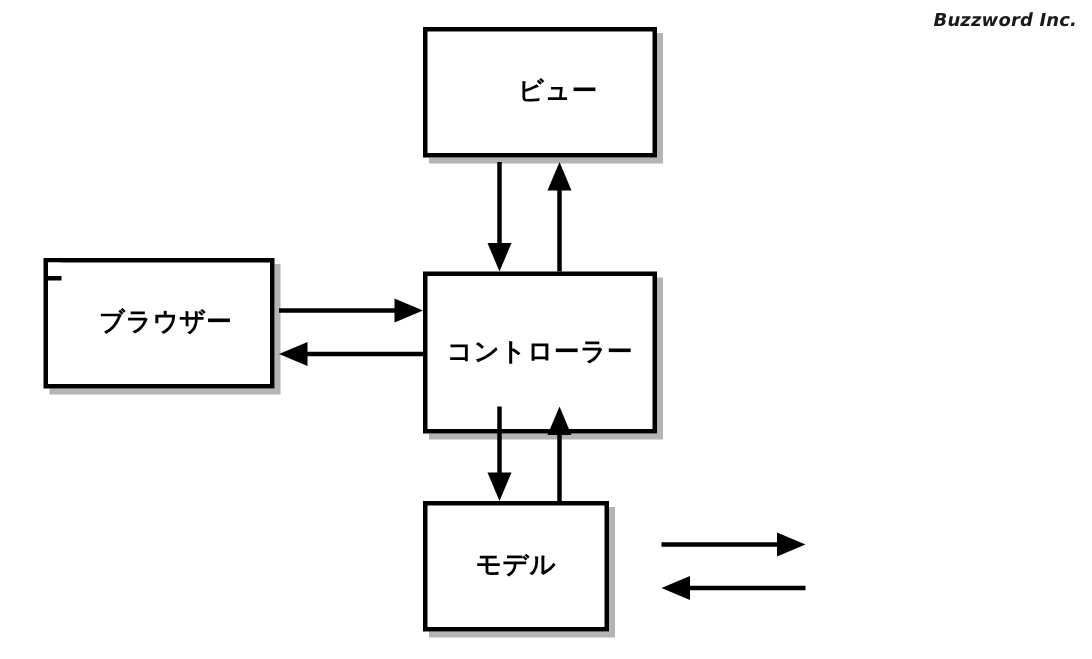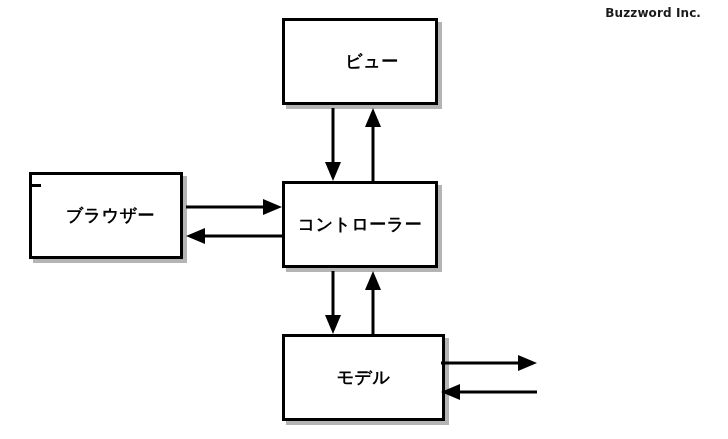--- a/index.html
+++ b/index.html
@@ -12,28 +12,29 @@
     width: 728px;
     height: 439px;
     background: #ffffff;
     overflow: hidden;
     font-family: "DejaVu Sans", "Liberation Sans", sans-serif;
   }
 
   
   .watermark {
     position: absolute;
-    right: 27px;
+    right: 10px;
     top: 6px;
     font-family: "DejaVu Sans", "Liberation Sans", sans-serif;
     font-size: 12px;
     font-weight: bold;
     color: #1a1a1a;
     letter-spacing: 0.1px;
     white-space: nowrap;
+    font-style: italic;
   }
 
   
   .node {
     position: absolute;
     box-sizing: border-box;
     background: #ffffff;
     border: 3px solid #000000;
     box-shadow: 4px 4px 0 0 #b4b4b4;
     display: flex;
@@ -89,25 +90,25 @@
     <span class="node-label">ビュー</span>
   </div>
 
   <div class="node window" style="left:29px; top:172px; width:154px; height:87px;">
     <div class="window-titlebar"></div>
     <div class="window-body">
       <span class="node-label">ブラウザー</span>
     </div>
   </div>
 
-  <div class="node" style="left:282px; top:181px; width:156px; height:87px;">
+  <div class="node" style="left:282px; top:181px; width:156px; height:108px;">
     <span class="node-label">コントローラー</span>
   </div>
 
-  <div class="node" style="left:282px; top:334px; width:163px; height:87px;">
+  <div class="node" style="left:282px; top:334px; width:124px; height:87px;">
     <span class="node-label">モデル</span>
   </div>
 
 
   <div class="conn" style="left:310px; top:104px; width:90px; height:80px;">
     <svg width="90" height="80" viewBox="0 0 90 80">
       <g>
         <line x1="23" y1="4" x2="23" y2="64"></line>
         <polygon points="23,77 15,58 31,58"></polygon>
       </g>

